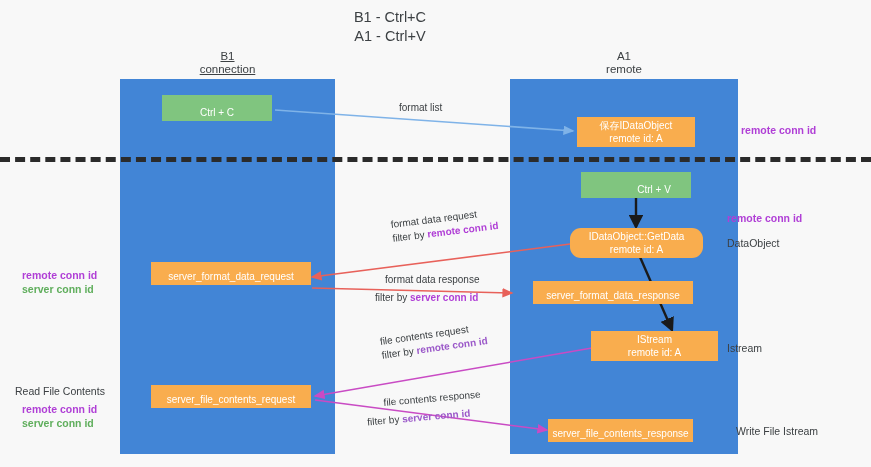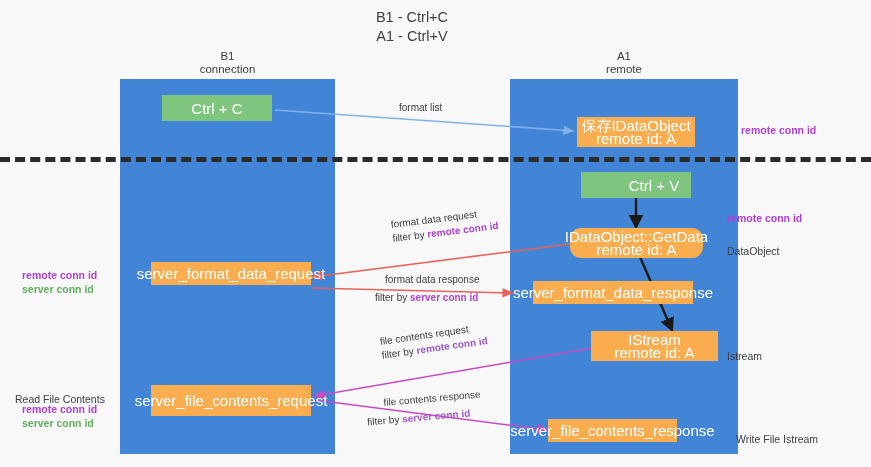--- a/index.html
+++ b/index.html
@@ -21,21 +21,20 @@
   
   .title {
     position: absolute;
     left: 0;
     top: 8px;
     width: 780px;
     text-align: center;
     font-size: 14.5px;
     color: #3c4043;
     line-height: 19px;
-    padding-left: 22px;
   }
 
   
   .col-header {
     position: absolute;
     text-align: center;
     font-size: 11.5px;
     color: #3c4043;
     line-height: 13px;
   }
@@ -46,39 +45,39 @@
     background: #4285d6;
   }
 
   
   .box {
     position: absolute;
     box-sizing: border-box;
     display: flex;
     flex-direction: column;
     align-items: center;
-    justify-content: center;
-    font-size: 15px;
+    justify-content: flex-end;
+    font-size: 10px;
     color: #ffffff;
     line-height: 13px;
     text-align: center;
     padding: 2px 4px;
   }
   .box.orange { background: #f9ad4e; }
   .box.green  { background: #80c57f; }
   .box .l2 { display: block; }
 
   
   .side-label {
     position: absolute;
     font-size: 10.5px;
     line-height: 14px;
     white-space: nowrap;
   }
-  .side-label.plain   { color: #3c4043; margin-top: 8px; }
+  .side-label.plain   { color: #3c4043; }
   .side-label.purple  { color: #b03fd6; font-weight: bold; }
   .side-label.green   { color: #5fae5c; font-weight: bold; }
 
   
   .edge-label {
     position: absolute;
     font-size: 10px;
     color: #3c4043;
     line-height: 14px;
     white-space: nowrap;
@@ -108,21 +107,21 @@
 </head>
 <body>
 
 <div id="canvas">
 
   <div class="title">
     <div>B1 - Ctrl+C</div>
     <div>A1 - Ctrl+V</div>
   </div>
 
-  <div class="col-header" style="left:120px; top:50px; width:215px;">
+  <div class="col-header" style="left:120px; top:50px; width:215px;text-decoration:underline;">
     <div>B1</div>
     <div>connection</div>
   </div>
   <div class="col-header" style="left:510px; top:50px; width:228px;">
     <div>A1</div>
     <div>remote</div>
   </div>
 
   <div class="lane" style="left:120px; top:79px; width:215px; height:375px;"></div>
   <div class="lane" style="left:510px; top:79px; width:228px; height:375px;"></div>
@@ -184,25 +183,25 @@
 
   <div class="box orange" style="left:513px; top:281px; width:160px; height:23px;margin-left:20px;">
     <span>server_format_data_response</span>
   </div>
 
   <div class="box orange" style="left:591px; top:331px; width:127px; height:30px;">
     <span>IStream</span>
     <span class="l2">remote id: A</span>
   </div>
 
-  <div class="box orange" style="left:151px; top:385px; width:160px; height:31px;">
+  <div class="box orange" style="left:151px; top:385px; width:160px; height:23px;">
     <span>server_file_contents_request</span>
   </div>
 
-  <div class="box orange" style="left:548px; top:419px; width:129px; height:23px;">
+  <div class="box orange" style="left:548px; top:419px; width:145px; height:23px;">
     <span>server_file_contents_response</span>
   </div>
 
   <div class="edge-label" style="left:399px; top:101px;">
     <div>format list</div>
   </div>
 
   <div class="edge-label" style="left:390px; top:218px; transform:rotate(-7deg); transform-origin:left top;">
     <div>format data request</div>
     <div><span>filter by </span><span class="accent-purple">remote conn id</span></div>

